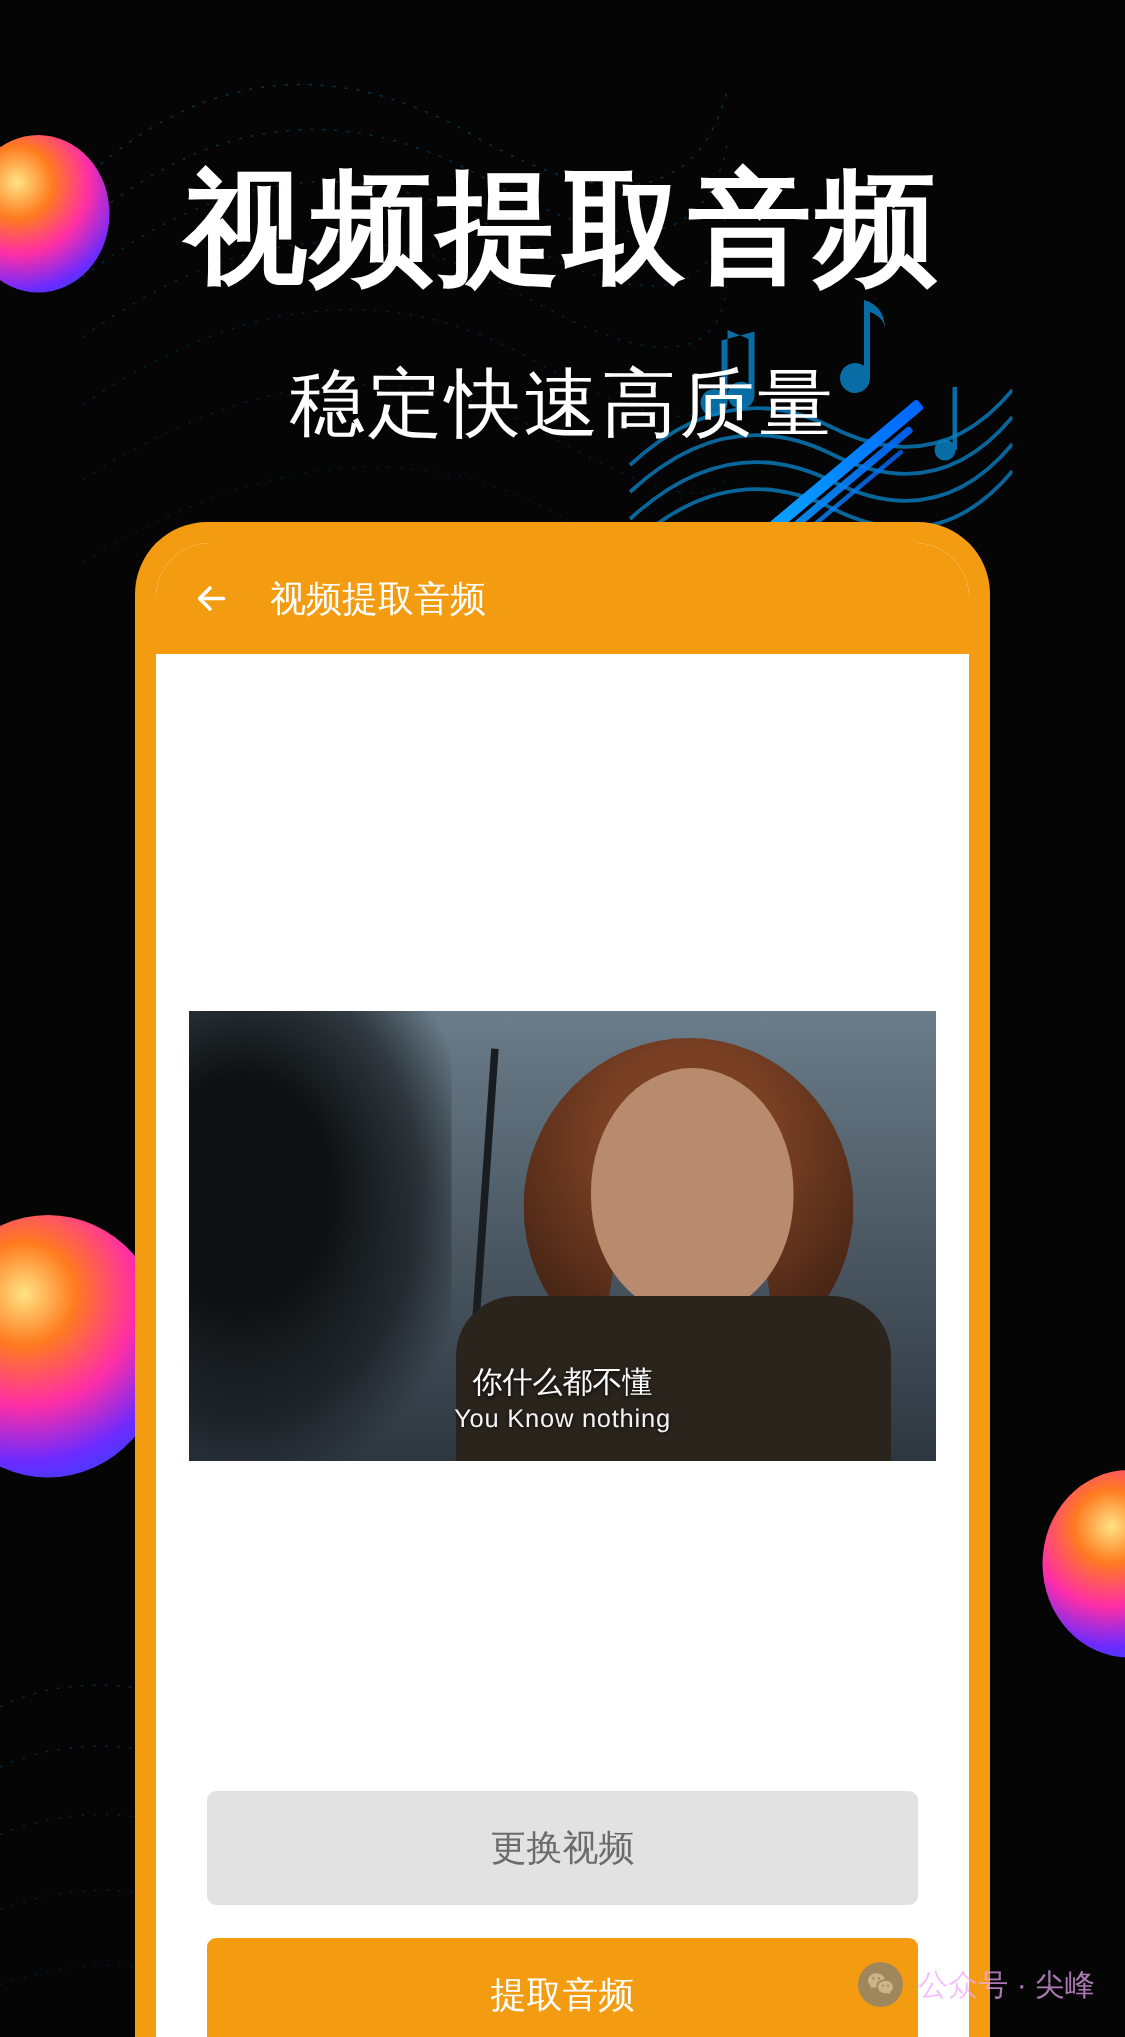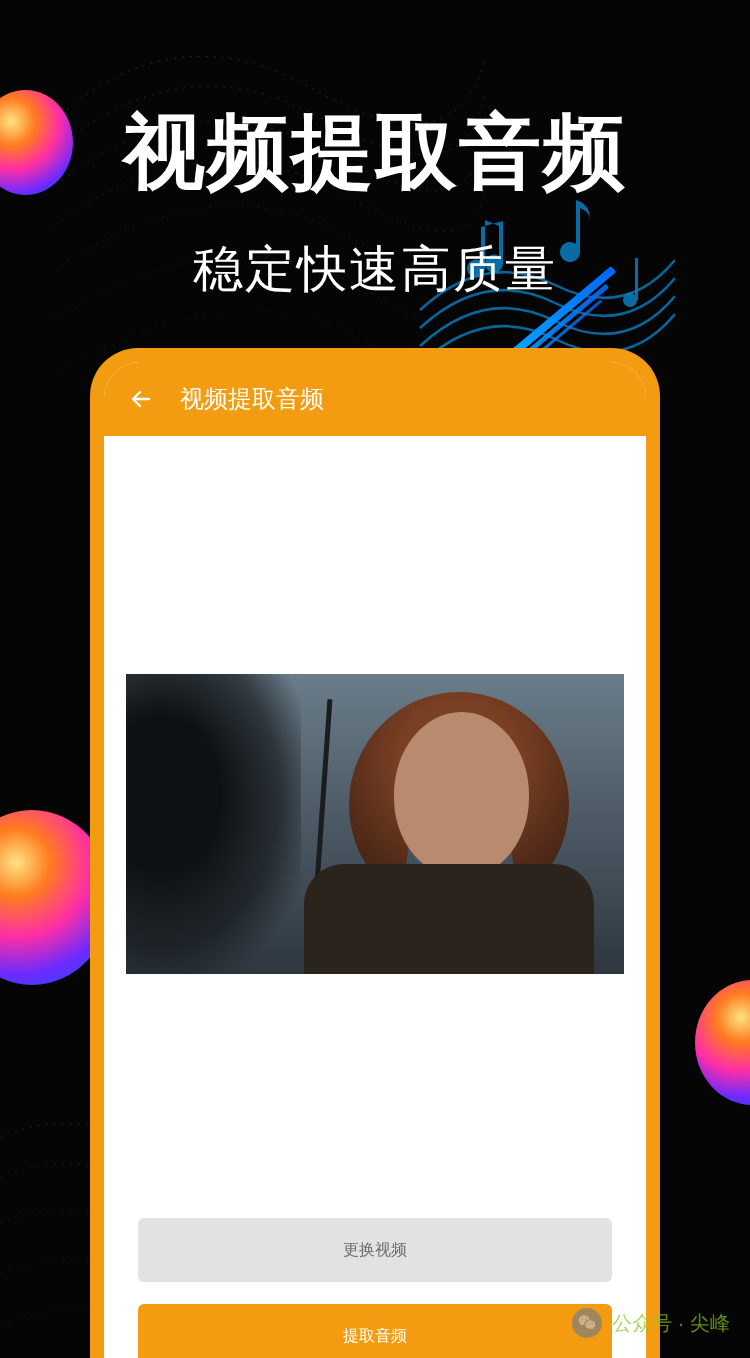--- a/index.html
+++ b/index.html
@@ -130,35 +130,35 @@
   .subs .en { font-size: 17px; letter-spacing: .5px; opacity:.95;}
 
   .btn-group {
     position: absolute;
     bottom: 0; left: 0; width: 100%;
     display: flex; flex-direction: column; align-items: center;
     gap: 22px;
     padding: 0 34px;
   }
   .btn {
-    width: 100%; height: 64px;
+    width: 100%; height: 76px;
     border-radius: 6px;
     border: none;
-    font-size: 16px;
+    font-size: 24px;
     cursor: pointer;
     display:flex; align-items:center; justify-content:center;
   }
   .btn-secondary { background: #E2E2E2; color: #6b6b6b; }
   .btn-primary   { background: #F39C12; color: #fff; }
 
   
   .watermark {
     position: absolute; bottom: 20px; right: 20px;
     display: flex; align-items: center; gap: 10px;
-    color: #84cc16; font-size: 20px; opacity: .7;
+    color: #f0abfc; font-size: 20px; opacity: .7;
   }
   .wm-icon {
     width: 30px; height: 30px; border-radius: 50%;
     background: #7d7d7d; display:flex; align-items:center; justify-content:center;
   }
 </style>
 </head>
 <body>
 
 <div class="bg-deco">
@@ -225,20 +225,24 @@
 
     <div class="content">
 
       <div class="video-preview">
         <div class="sky"></div>
         <div class="left-dark"></div>
         <div class="stick"></div>
         <div class="hair"></div>
         <div class="head"></div>
         <div class="body"></div>
+        <div class="subs">
+          <div>你什么都不懂</div>
+          <div class="en">You Know nothing</div>
+        </div>
       </div>
 
       <div class="btn-group">
         <button class="btn btn-secondary">更换视频</button>
         <button class="btn btn-primary">提取音频</button>
       </div>
 
     </div>
   </div>
 </div>

